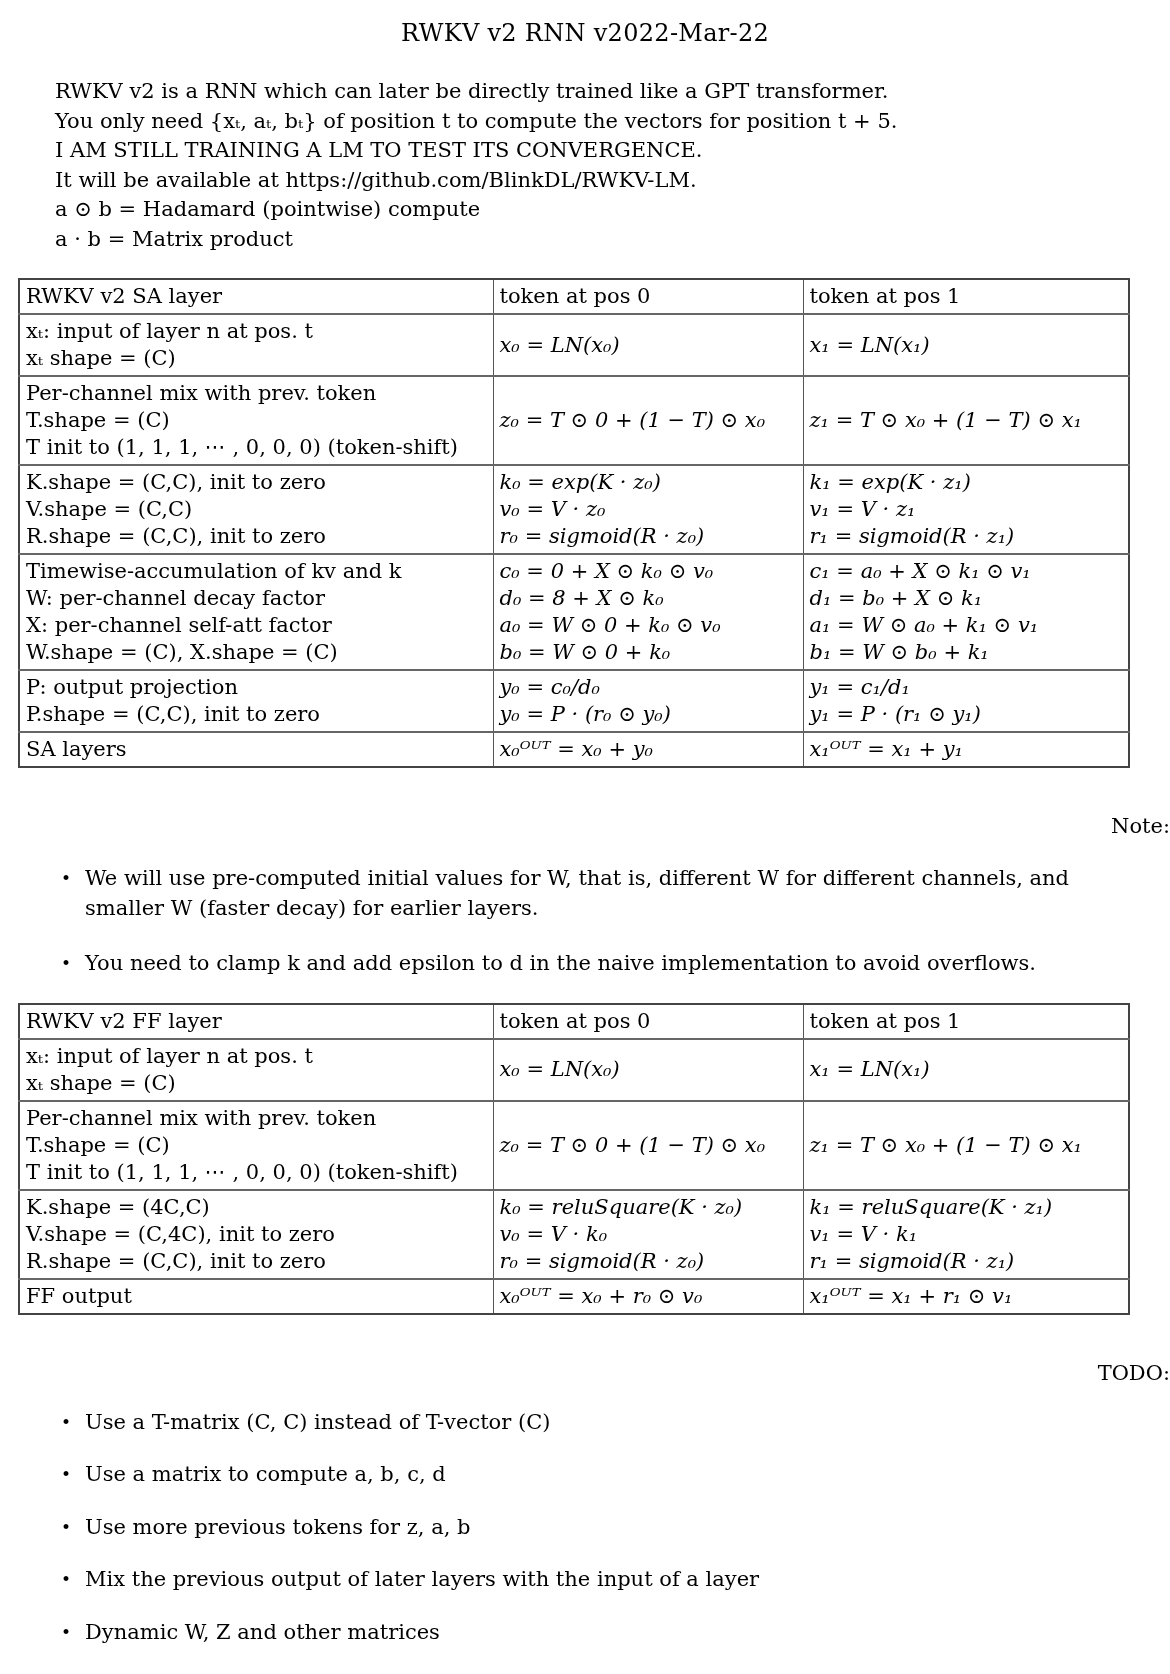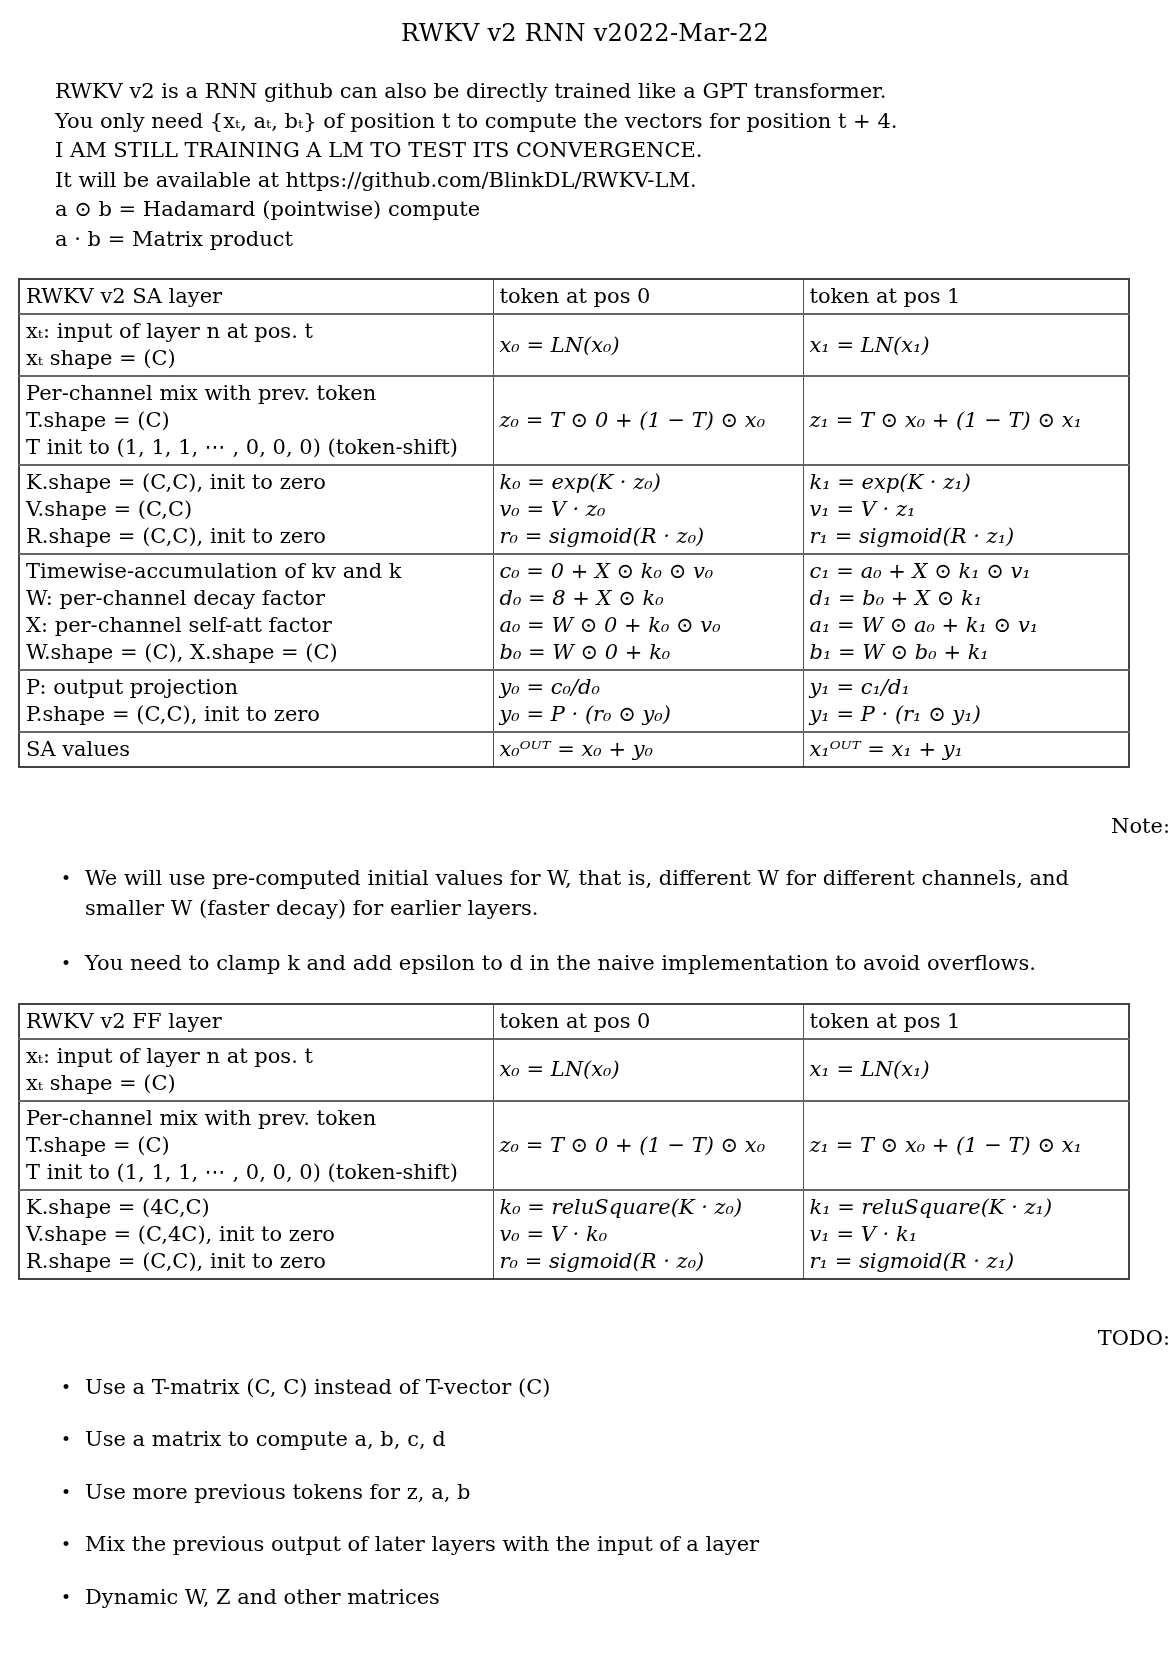--- a/index.html
+++ b/index.html
@@ -68,22 +68,22 @@
   .ff-gap { margin-top: 56px; }
 </style>
 </head>
 <body>
 
 <div class="page">
 
   <div class="title">RWKV v2 RNN v2022-Mar-22</div>
 
   <div class="intro">
-    <div>RWKV v2 is a RNN github can also be directly trained like a GPT transformer.</div>
-    <div>You only need {xₜ, aₜ, bₜ} of position t to compute the vectors for position t + 4.</div>
+    <div>RWKV v2 is a RNN which can later be directly trained like a GPT transformer.</div>
+    <div>You only need {xₜ, aₜ, bₜ} of position t to compute the vectors for position t + 5.</div>
     <div>I AM STILL TRAINING A LM TO TEST ITS CONVERGENCE.</div>
     <div>It will be available at https://github.com/BlinkDL/RWKV-LM.</div>
     <div>a ⊙ b = Hadamard (pointwise) compute</div>
     <div>a · b = Matrix product</div>
   </div>
 
   <table class="eq-table">
     <colgroup>
       <col class="col-label">
         <col class="col-pos0">
@@ -166,21 +166,21 @@
           <div>y₀ = c₀/d₀</div>
           <div>y₀ = P · (r₀ ⊙ y₀)</div>
         </td>
         <td class="frm">
           <div>y₁ = c₁/d₁</div>
           <div>y₁ = P · (r₁ ⊙ y₁)</div>
         </td>
       </tr>
       <tr class="body-row">
         <td class="lbl">
-          <div>SA values</div>
+          <div>SA layers</div>
         </td>
         <td class="frm">
           <div>x₀ᴼᵁᵀ = x₀ + y₀</div>
         </td>
         <td class="frm">
           <div>x₁ᴼᵁᵀ = x₁ + y₁</div>
         </td>
       </tr>
     </tbody>
   </table>
@@ -239,20 +239,31 @@
           <div>k₀ = reluSquare(K · z₀)</div>
           <div>v₀ = V · k₀</div>
           <div>r₀ = sigmoid(R · z₀)</div>
         </td>
         <td class="frm">
           <div>k₁ = reluSquare(K · z₁)</div>
           <div>v₁ = V · k₁</div>
           <div>r₁ = sigmoid(R · z₁)</div>
         </td>
       </tr>
+      <tr class="body-row">
+        <td class="lbl">
+          <div>FF output</div>
+        </td>
+        <td class="frm">
+          <div>x₀ᴼᵁᵀ = x₀ + r₀ ⊙ v₀</div>
+        </td>
+        <td class="frm">
+          <div>x₁ᴼᵁᵀ = x₁ + r₁ ⊙ v₁</div>
+        </td>
+      </tr>
     </tbody>
   </table>
 
   <div class="section-heading">TODO:</div>
 
   <div class="todo-list">
     <div class="bullet-item">Use a T-matrix (C, C) instead of T-vector (C)</div>
     <div class="bullet-item">Use a matrix to compute a, b, c, d</div>
     <div class="bullet-item">Use more previous tokens for z, a, b</div>
     <div class="bullet-item">Mix the previous output of later layers with the input of a layer</div>

